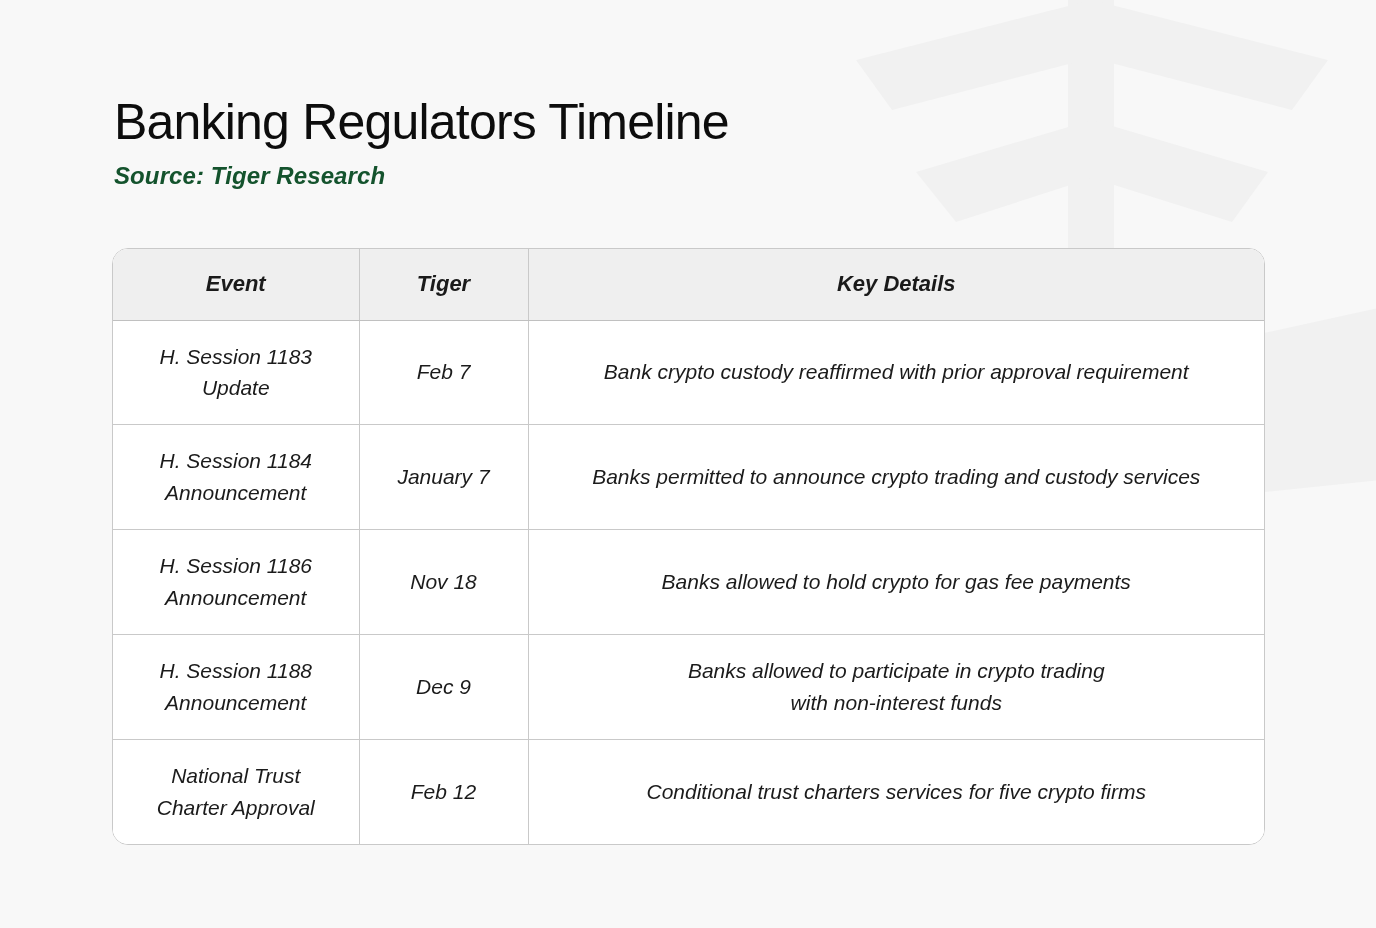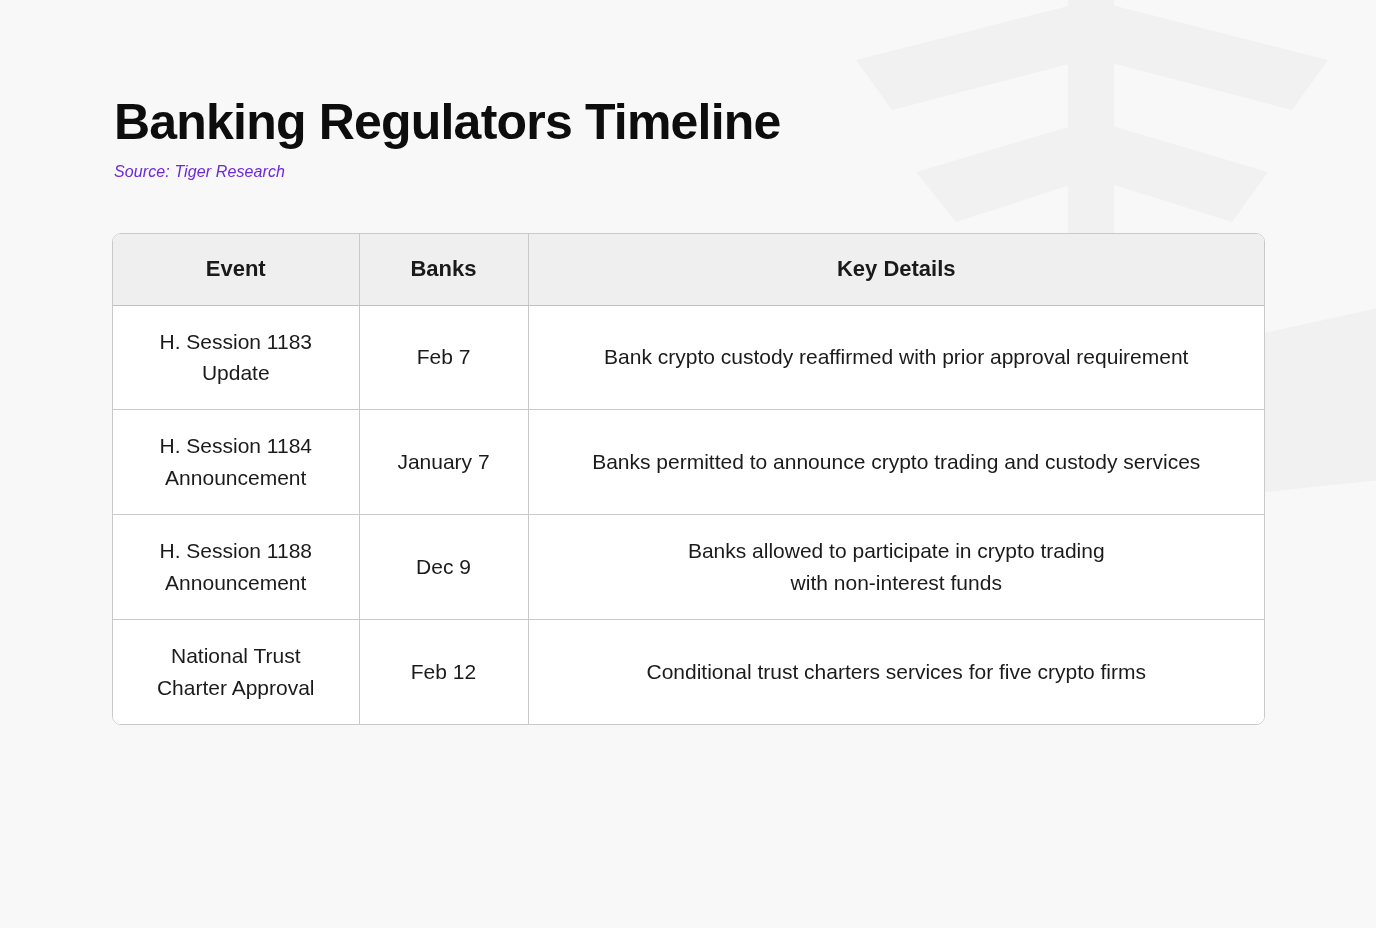--- a/index.html
+++ b/index.html
@@ -37,46 +37,47 @@
   .head-block {
     position: absolute;
     left: 114px;
     top: 96px;
     width: 1160px;
   }
   .page-title {
     margin: 0;
     font-size: 50px;
     line-height: 1.04;
-    font-weight: 700;
+    font-weight: 400;
     letter-spacing: -0.8px;
     color: #0d0d0d;
     font-family: "Liberation Sans", sans-serif;
   }
   .page-source {
     margin: 14px 0 0 0;
-    font-size: 16px;
+    font-size: 24px;
     line-height: 1.2;
     font-style: italic;
-    font-weight: 400;
-    color: #6d28d9;
+    font-weight: 700;
+    color: #14532d;
     letter-spacing: 0.1px;
   }
 
   
   .table-wrap {
     position: absolute;
     left: 112px;
-    top: 233px;
+    top: 248px;
     width: 1153px;
     background: #ffffff;
     border: 1px solid #c9c9c9;
-    border-radius: 9px;
+    border-radius: 16px;
     overflow: hidden;
     box-sizing: border-box;
+    font-style: italic;
   }
   table.timeline {
     width: 100%;
     border-collapse: collapse;
     table-layout: fixed;
     background: #ffffff;
   }
   table.timeline col.c-event  { width: 246px; }
   table.timeline col.c-date   { width: 169px; }
   table.timeline col.c-detail { width: auto; }
@@ -141,34 +142,39 @@
   <div class="table-wrap">
     <table class="timeline">
       <colgroup>
         <col class="c-event">
         <col class="c-date">
         <col class="c-detail">
       </colgroup>
       <thead>
         <tr>
           <th>Event</th>
-          <th>Banks</th>
+          <th>Tiger</th>
           <th>Key Details</th>
         </tr>
       </thead>
       <tbody>
         <tr>
           <td class="cell-event">H. Session 1183<br>Update</td>
           <td class="cell-date">Feb 7</td>
           <td class="cell-detail">Bank crypto custody reaffirmed with prior approval requirement</td>
         </tr>
         <tr>
           <td class="cell-event">H. Session 1184<br>Announcement</td>
           <td class="cell-date">January 7</td>
           <td class="cell-detail">Banks permitted to announce crypto trading and custody services</td>
+        </tr>
+        <tr>
+          <td class="cell-event">H. Session 1186<br>Announcement</td>
+          <td class="cell-date">Nov 18</td>
+          <td class="cell-detail">Banks allowed to hold crypto for gas fee payments</td>
         </tr>
         <tr>
           <td class="cell-event">H. Session 1188<br>Announcement</td>
           <td class="cell-date">Dec 9</td>
           <td class="cell-detail">Banks allowed to participate in crypto trading<br>with non-interest funds</td>
         </tr>
         <tr>
           <td class="cell-event">National Trust<br>Charter Approval</td>
           <td class="cell-date">Feb 12</td>
           <td class="cell-detail">Conditional trust charters services for five crypto firms</td>

